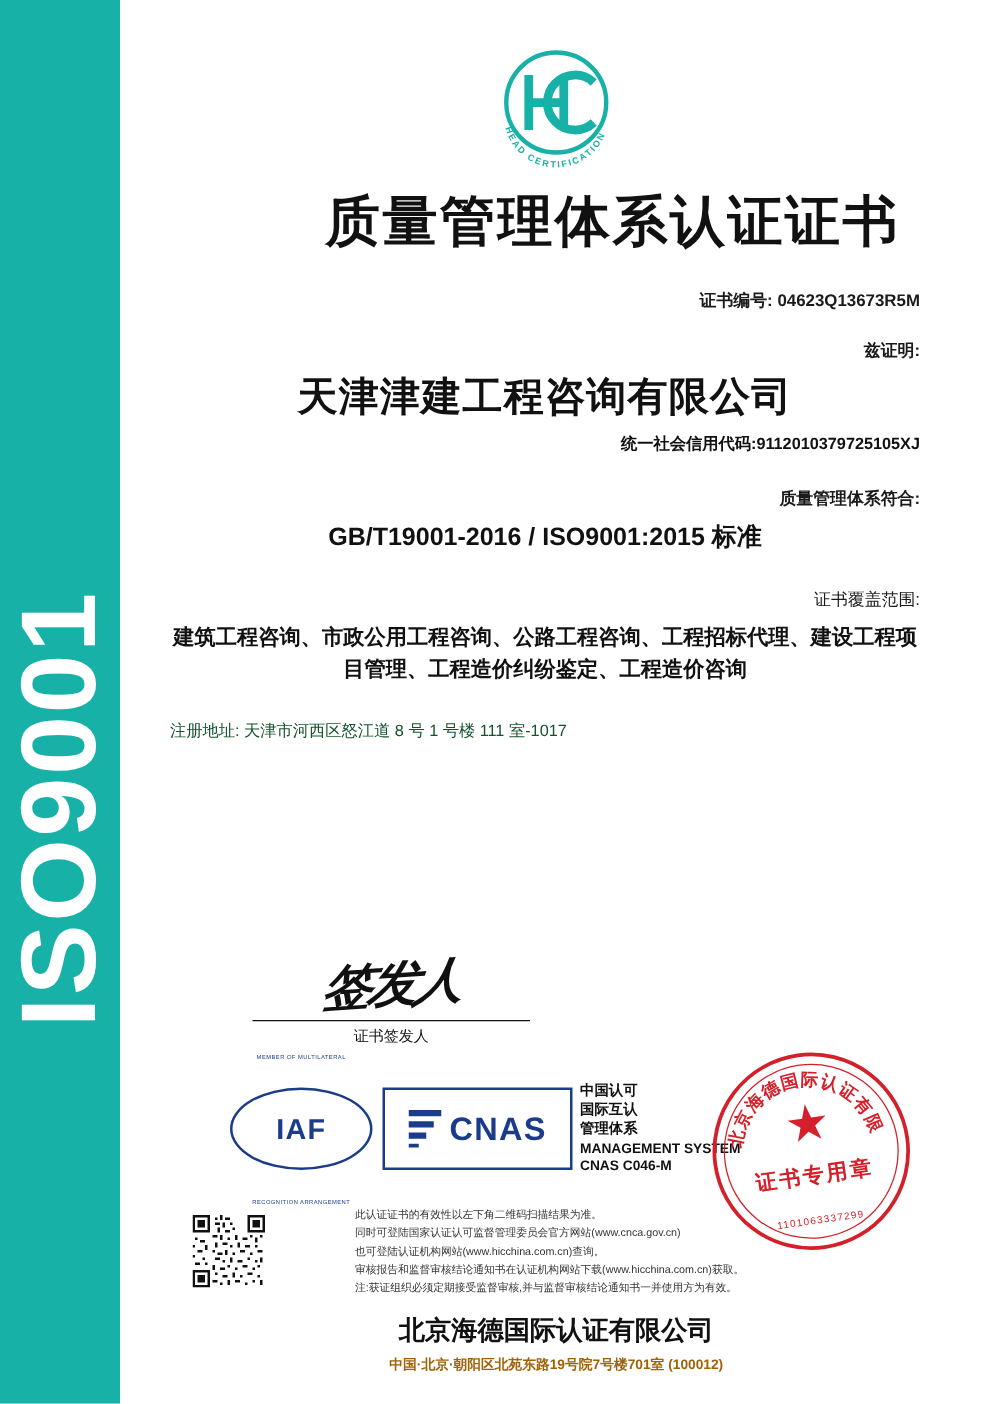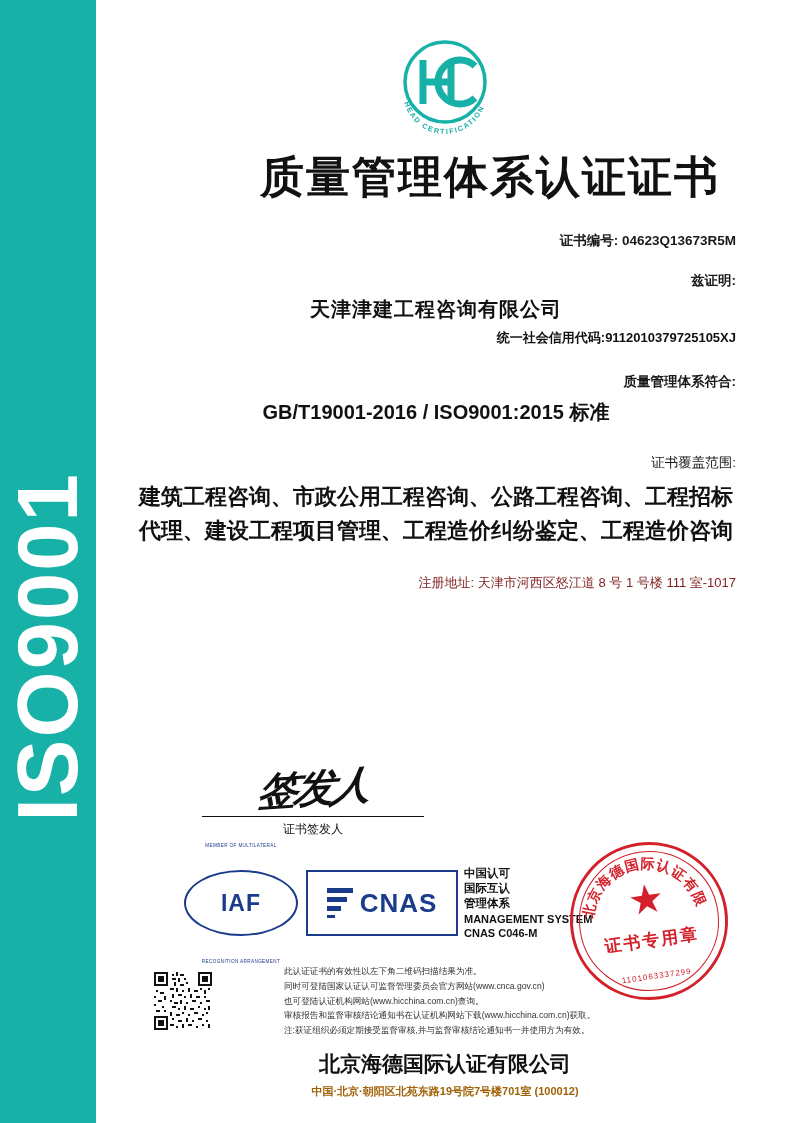--- a/index.html
+++ b/index.html
@@ -98,21 +98,21 @@
     margin-bottom: 22px;
   }
   .label-zi {
     text-align: right;
     font-size: 13.5px;
     font-weight: bold;
     margin-bottom: 6px;
   }
   .company-name {
     text-align: center;
-    font-size: 20px;
+    font-size: 32px;
     font-weight: bold;
     letter-spacing: 1px;
     margin: 4px 0 6px 0;
     color: #111;
   }
   .credit-code {
     text-align: right;
     font-size: 13px;
     font-weight: bold;
     color: #111;
@@ -132,30 +132,30 @@
     color: #111;
   }
   .label-scope {
     text-align: right;
     font-size: 13.5px;
     font-weight: normal;
     margin-bottom: 8px;
   }
   .scope-text {
     text-align: center;
-    font-size: 22px;
+    font-size: 17px;
     font-weight: bold;
     line-height: 1.55;
     color: #111;
     margin-bottom: 26px;
   }
   .addr-line {
-    text-align: right;
+    text-align: left;
     font-size: 13px;
-    color: #7f1d1d;
+    color: #14532d;
     margin-bottom: 6px;
   }
 
   
   .dates {
     position: absolute;
     top: 690px;
     right: 58px;
     text-align: right;
     font-size: 12.5px;

